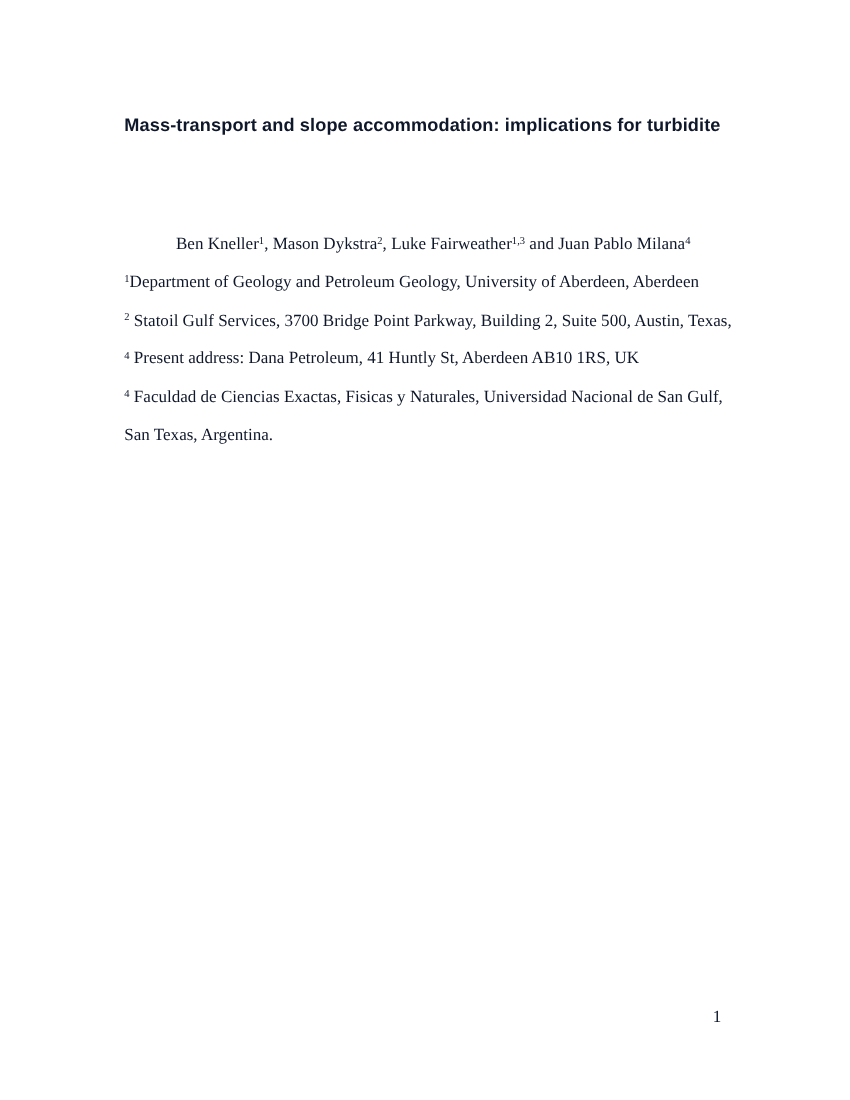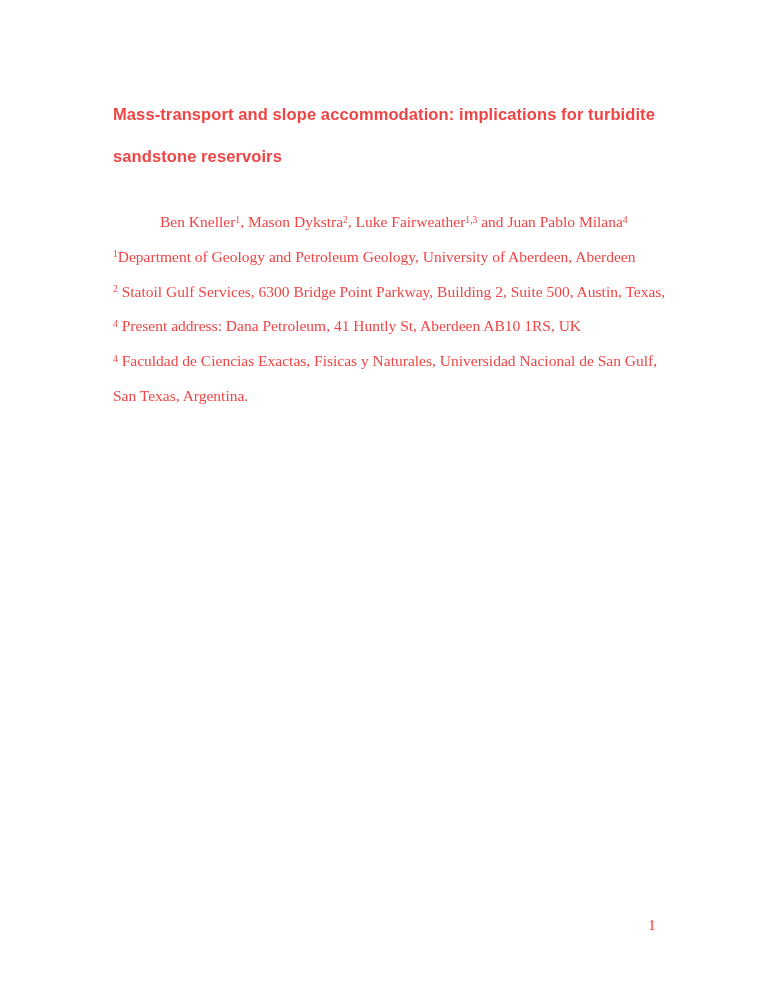--- a/index.html
+++ b/index.html
@@ -3,21 +3,21 @@
 <meta charset="utf-8">
 <style>
   html, body { margin: 0; padding: 0; background: #ffffff; }
   .page {
     position: relative;
     width: 773px;
     height: 1000px;
     background: #ffffff;
     overflow: hidden;
     font-family: "Liberation Serif", serif;
-    color: #ef4444;
+    color: #0f172a;
   }
   .title-block {
     position: absolute;
     left: 113px;
     top: 93px;
     font-family: "Liberation Sans", sans-serif;
     font-weight: bold;
     font-size: 16.5px;
     line-height: 42px;
     letter-spacing: 0.1px;
@@ -48,27 +48,26 @@
     line-height: 20px;
   }
 </style>
 </head>
 <body>
 
 <div class="page">
 
   <div class="title-block">
     <div class="title-line">Mass-transport and slope accommodation: implications for turbidite</div>
-    <div class="title-line">sandstone reservoirs</div>
   </div>
 
   <div class="front-matter">
     <div class="line authors"><span>Ben Kneller</span><sup>1</sup><span>, Mason Dykstra</span><sup>2</sup><span>, Luke Fairweather</span><sup>1,3</sup><span> and Juan Pablo Milana</span><sup>4</sup></div>
     <div class="line"><sup>1</sup><span>Department of Geology and Petroleum Geology, University of Aberdeen, Aberdeen</span></div>
-    <div class="line"><sup>2</sup><span> Statoil Gulf Services, 6300 Bridge Point Parkway, Building 2, Suite 500, Austin, Texas,</span></div>
+    <div class="line"><sup>2</sup><span> Statoil Gulf Services, 3700 Bridge Point Parkway, Building 2, Suite 500, Austin, Texas,</span></div>
     <div class="line"><sup>4</sup><span> Present address: Dana Petroleum, 41 Huntly St, Aberdeen AB10 1RS, UK</span></div>
     <div class="line"><sup>4</sup><span> Faculdad de Ciencias Exactas, Fisicas y Naturales, Universidad Nacional de San Gulf,</span></div>
     <div class="line"><span>San Texas, Argentina.</span></div>
   </div>
 
   <div class="page-number">1</div>
 
 </div>
 
 </body></html>

